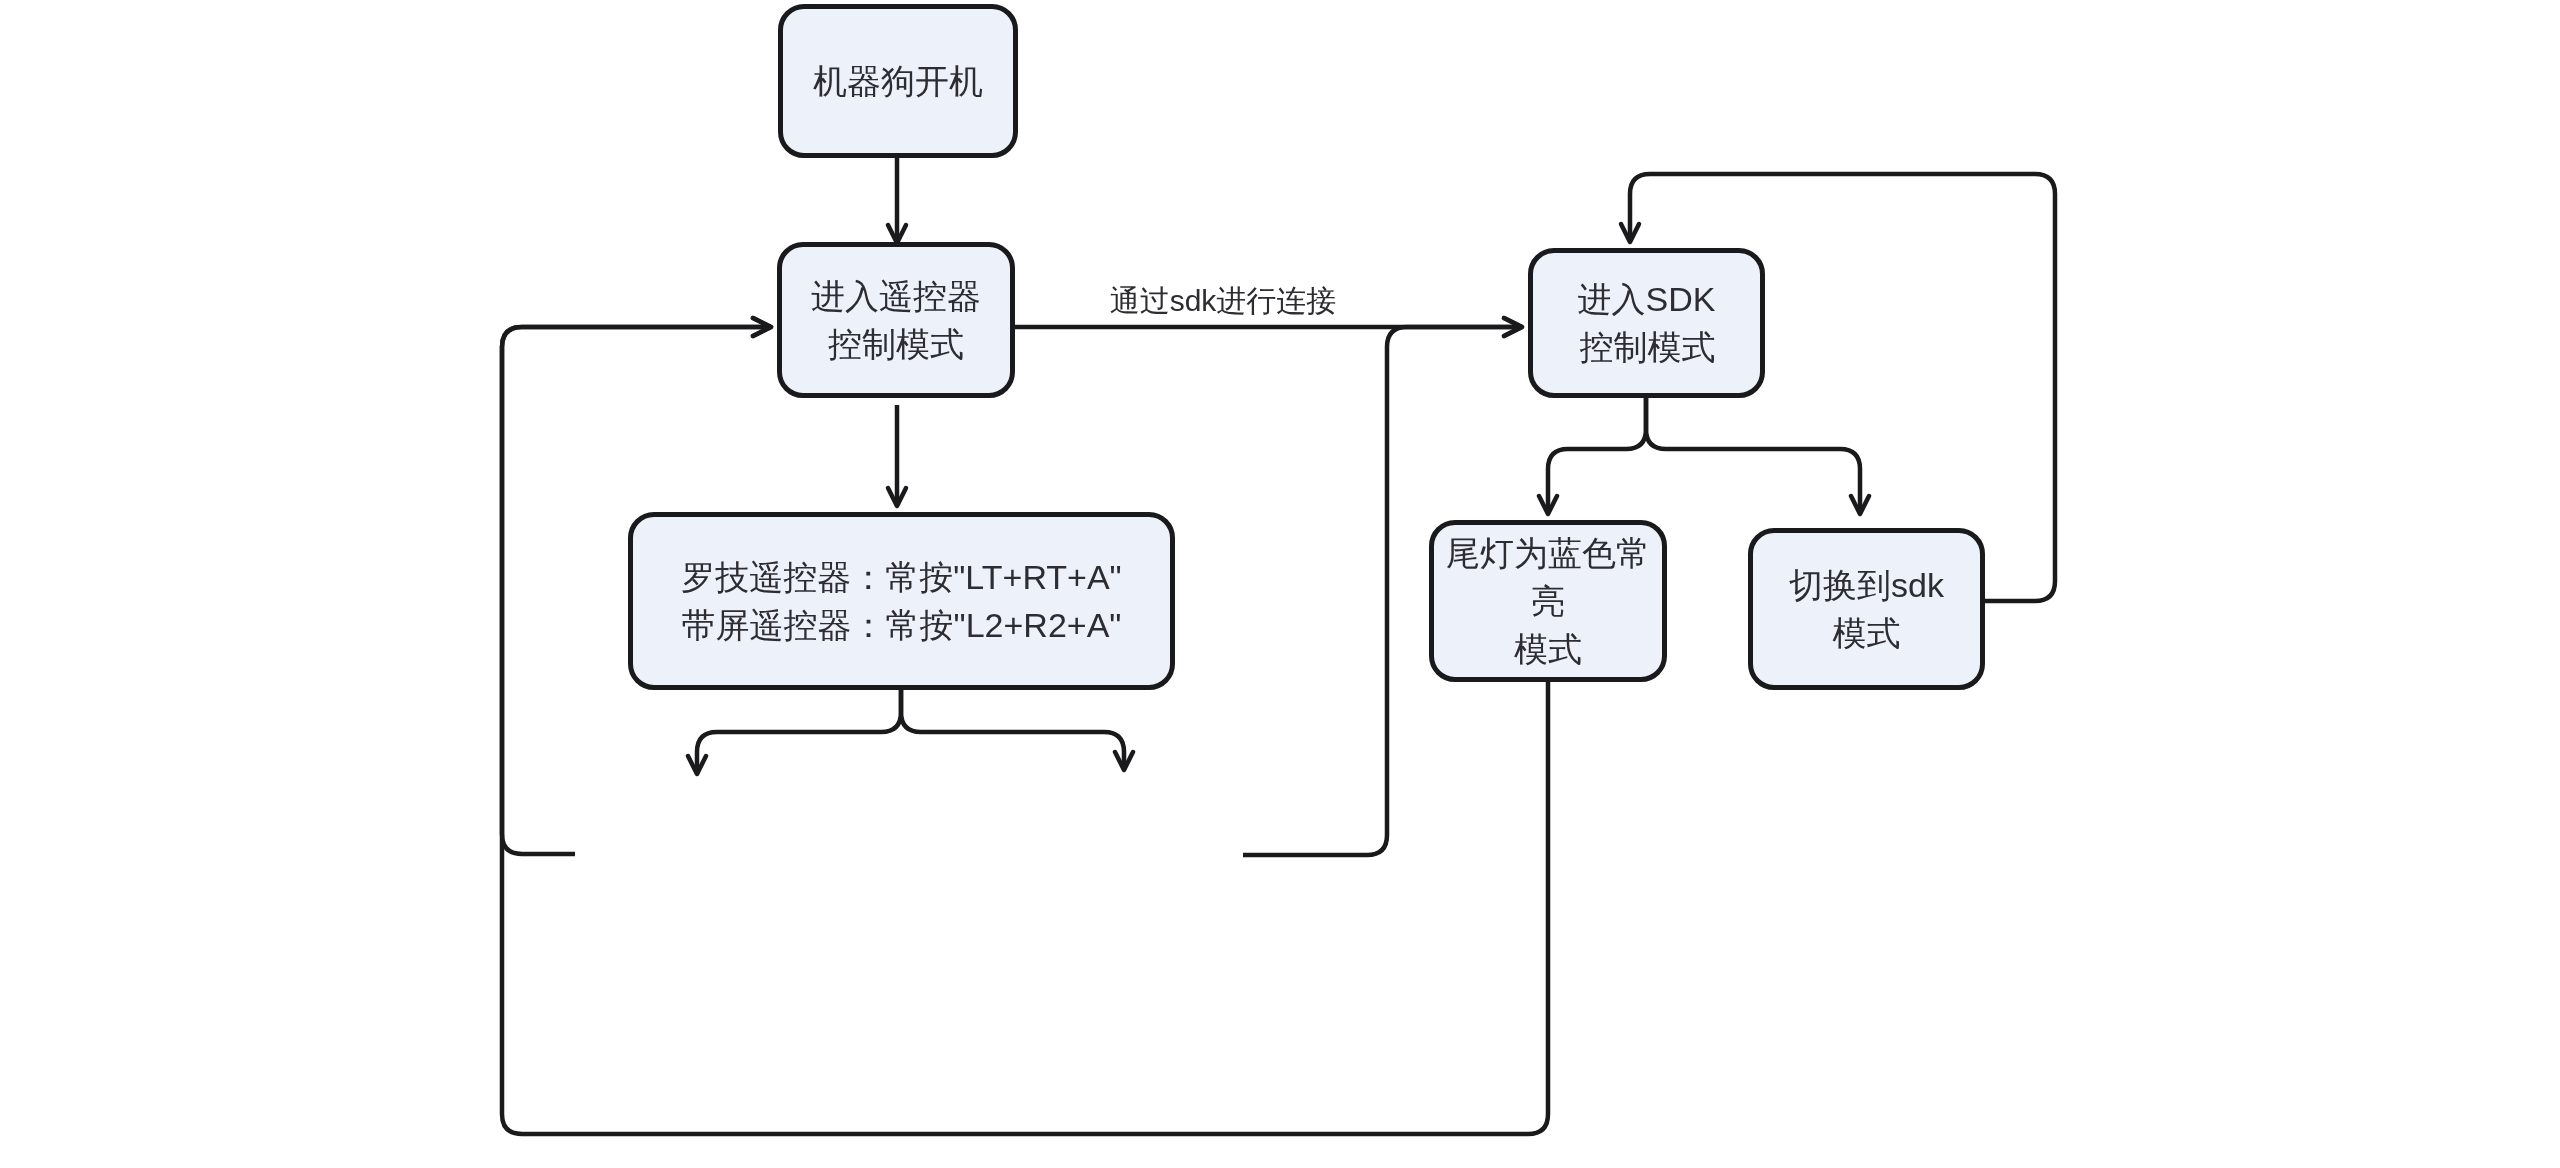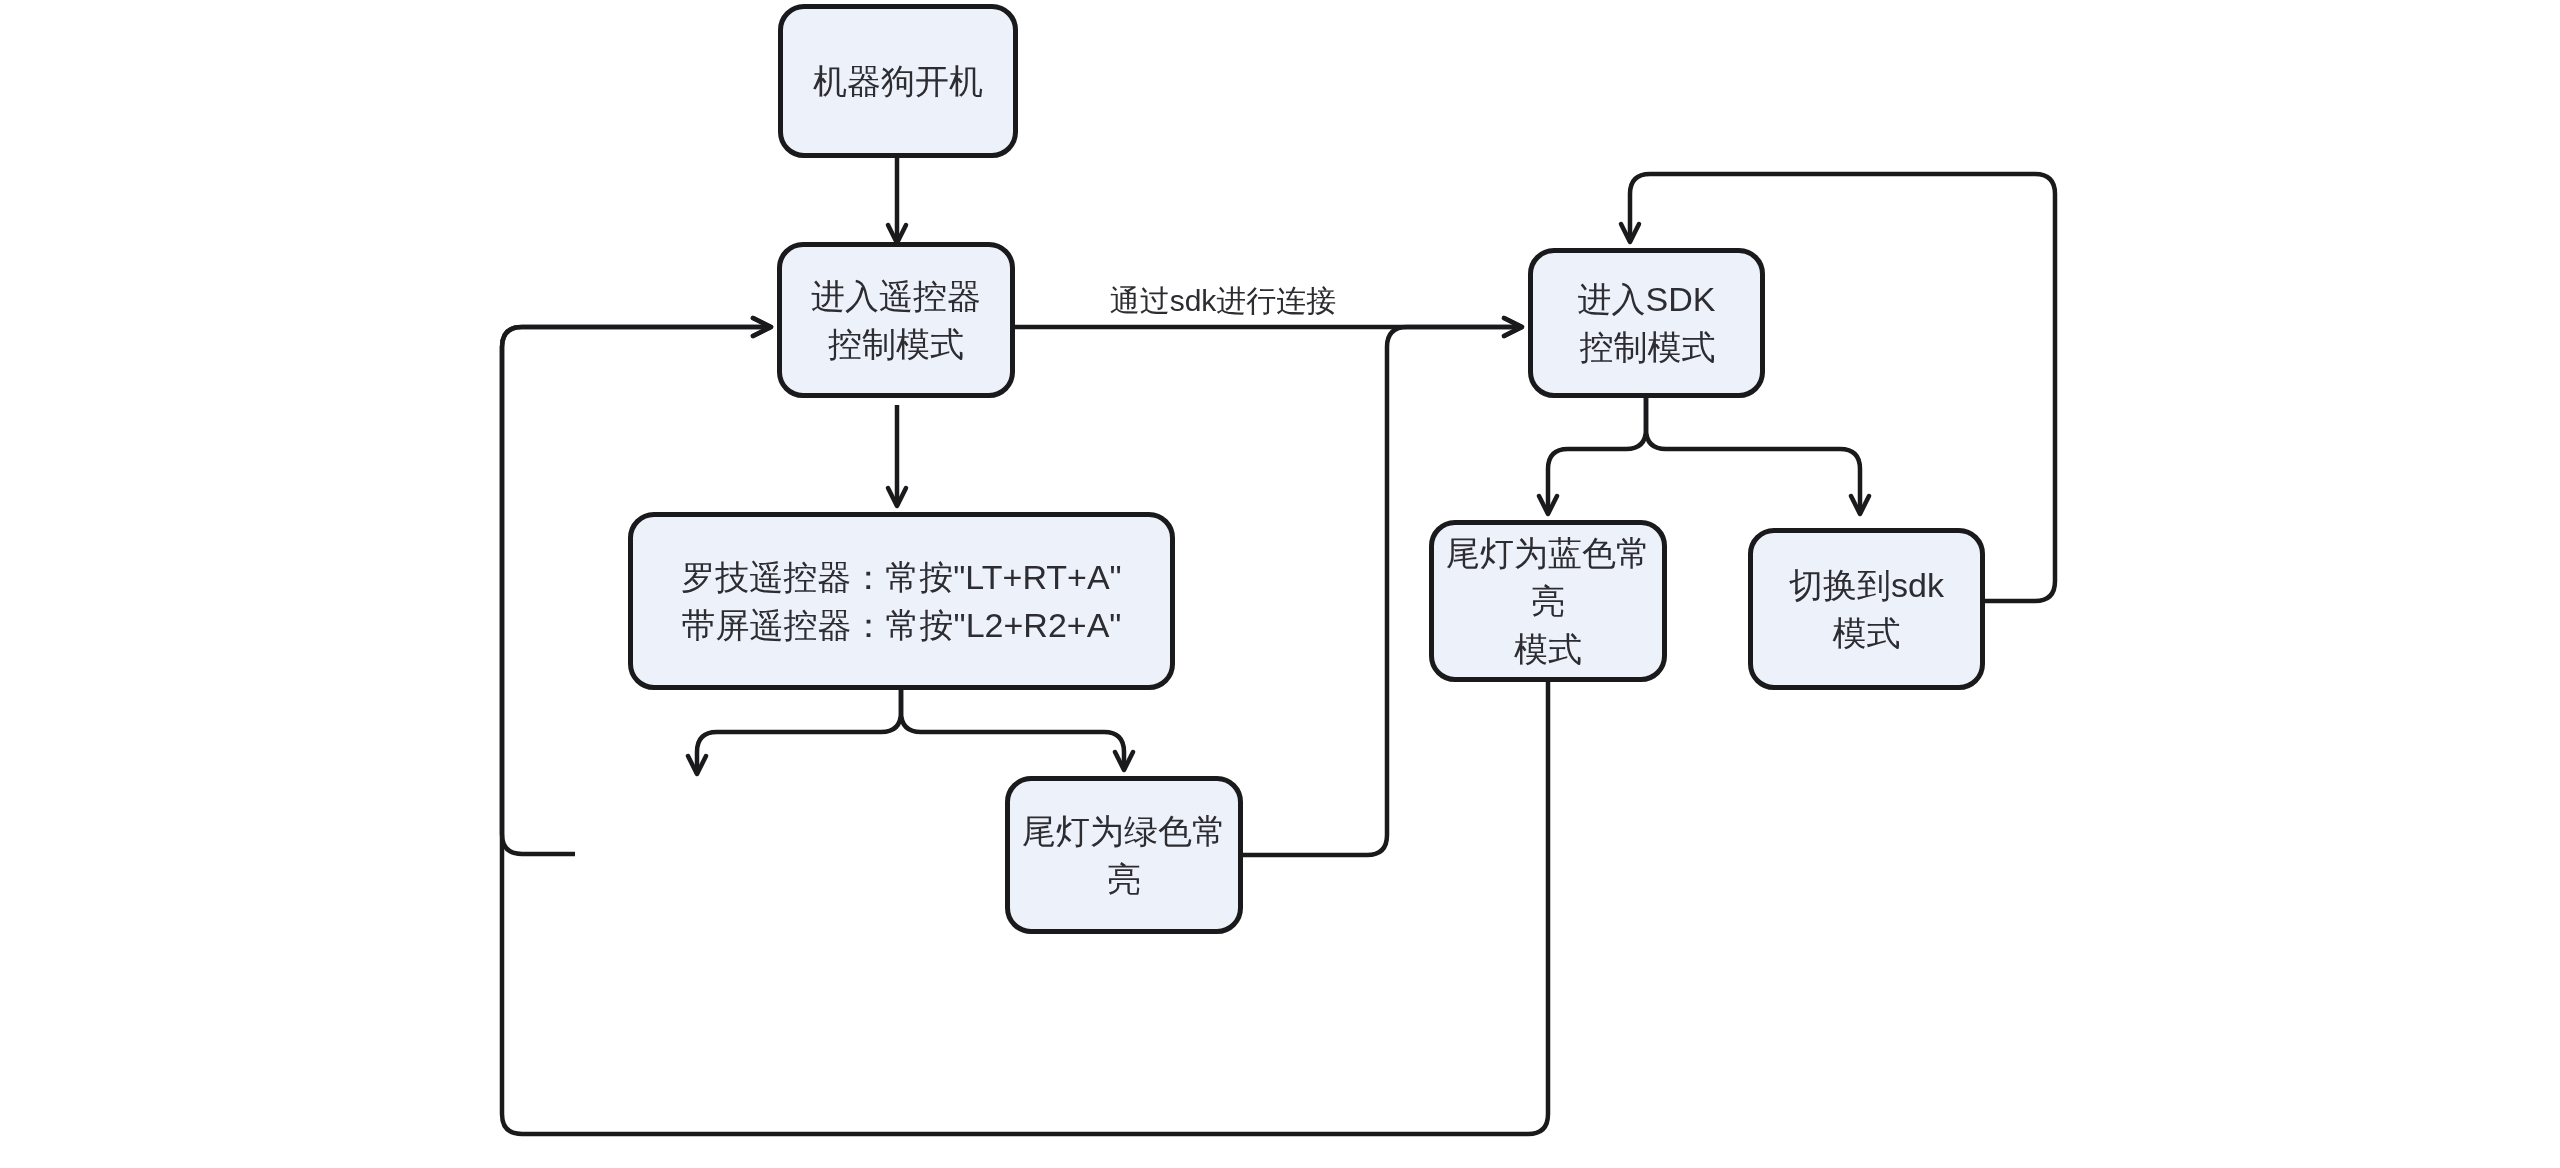--- a/index.html
+++ b/index.html
@@ -70,17 +70,16 @@
   <div class="node" style="left:628px;top:512px;width:547px;height:178px;">罗技遥控器：常按"LT+RT+A"
 带屏遥控器：常按"L2+R2+A"</div>
 
   <div class="node" style="left:1429px;top:520px;width:238px;height:162px;">尾灯为蓝色常亮
 模式</div>
 
   <div class="node" style="left:1748px;top:528px;width:237px;height:162px;">切换到sdk
 模式</div>
 
 
-  <div class="node" style="left:1005px;top:776px;width:238px;height:158px;">尾灯为绿色常亮</div>
 
   <div class="edge-label" style="left:1223px;top:301px;">通过sdk进行连接</div>
 
 </div>
 
 </body></html>

